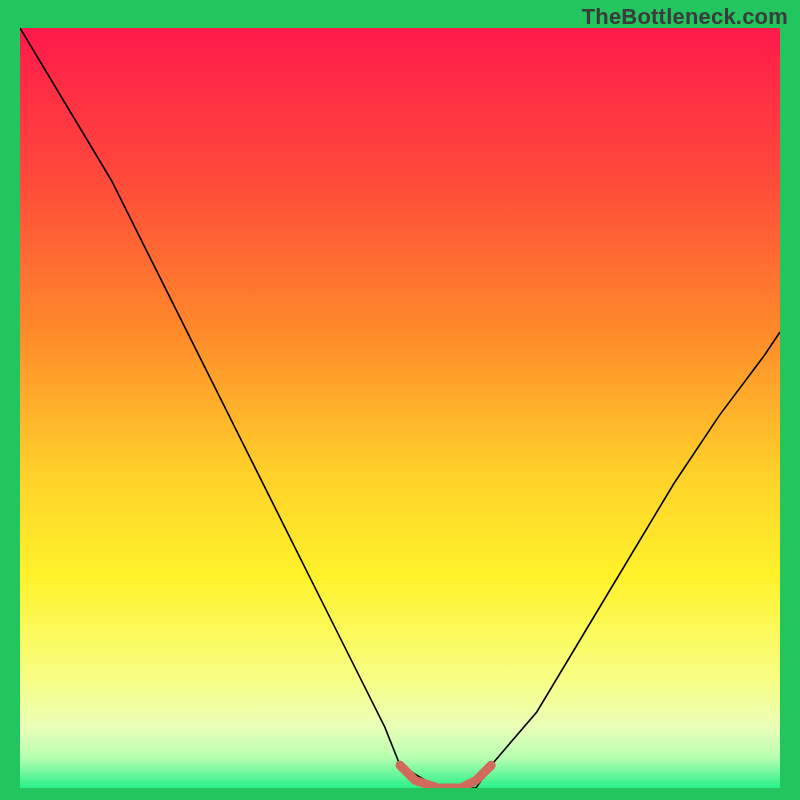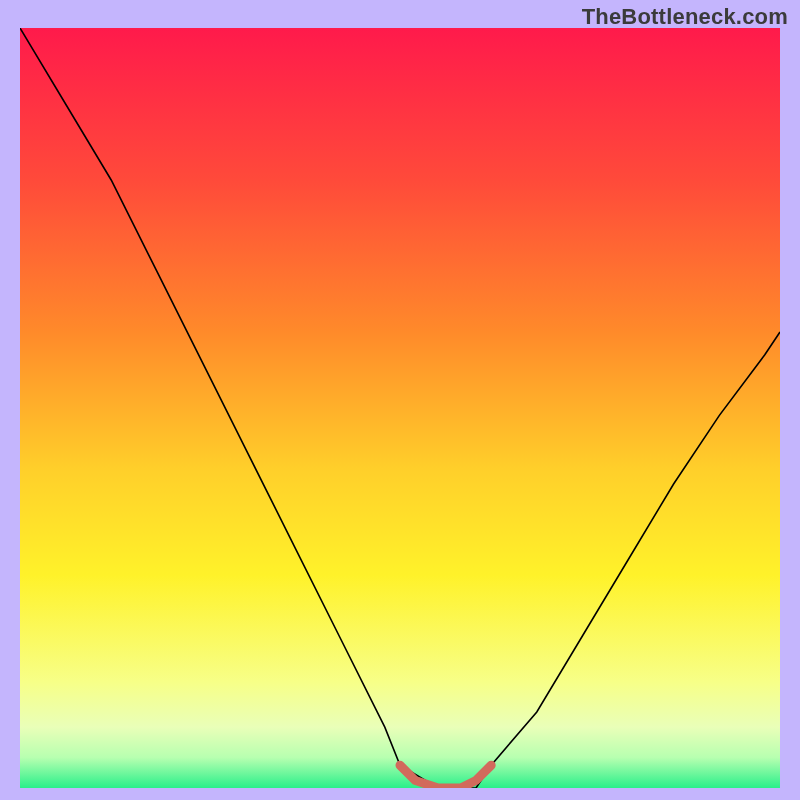--- a/index.html
+++ b/index.html
@@ -8,21 +8,21 @@
     width: 800px;
     height: 800px;
     background: #000;
     font-family: Arial, Helvetica, sans-serif;
     overflow: hidden;
   }
   .frame {
     position: relative;
     width: 800px;
     height: 800px;
-    background: #c4b5fd;
+    background: #22c55e;
   }
   .watermark {
     position: absolute;
     top: 4px;
     right: 12px;
     color: #3b3b3b;
     font-size: 22px;
     font-weight: 600;
     letter-spacing: 0.2px;
     user-select: none;

